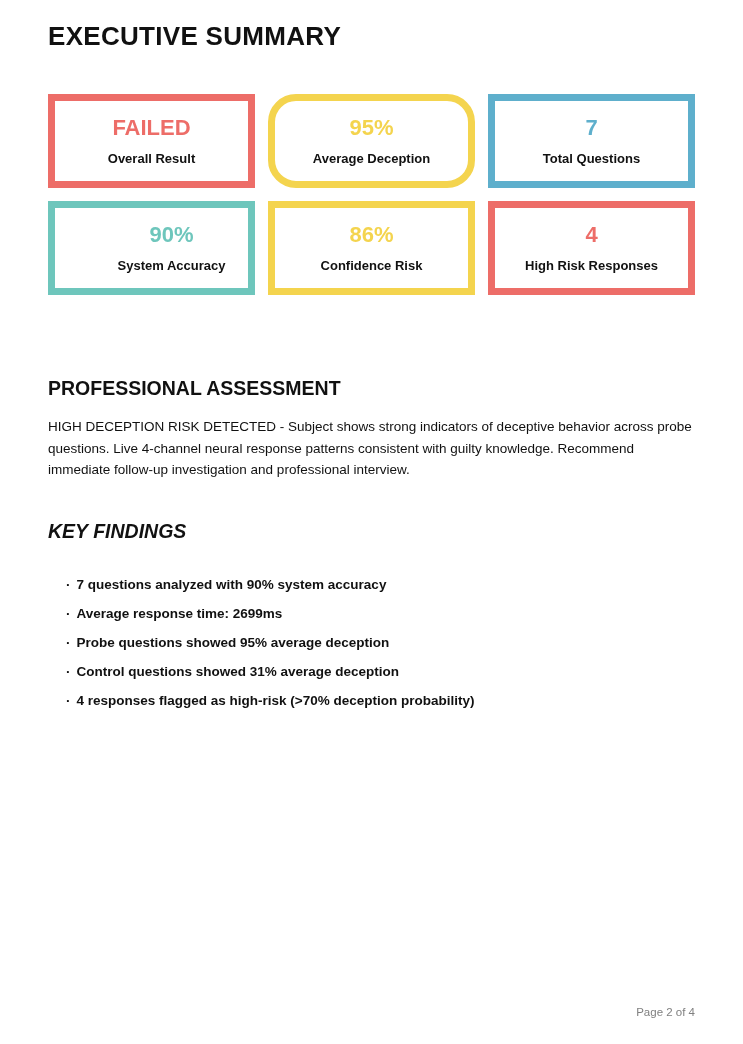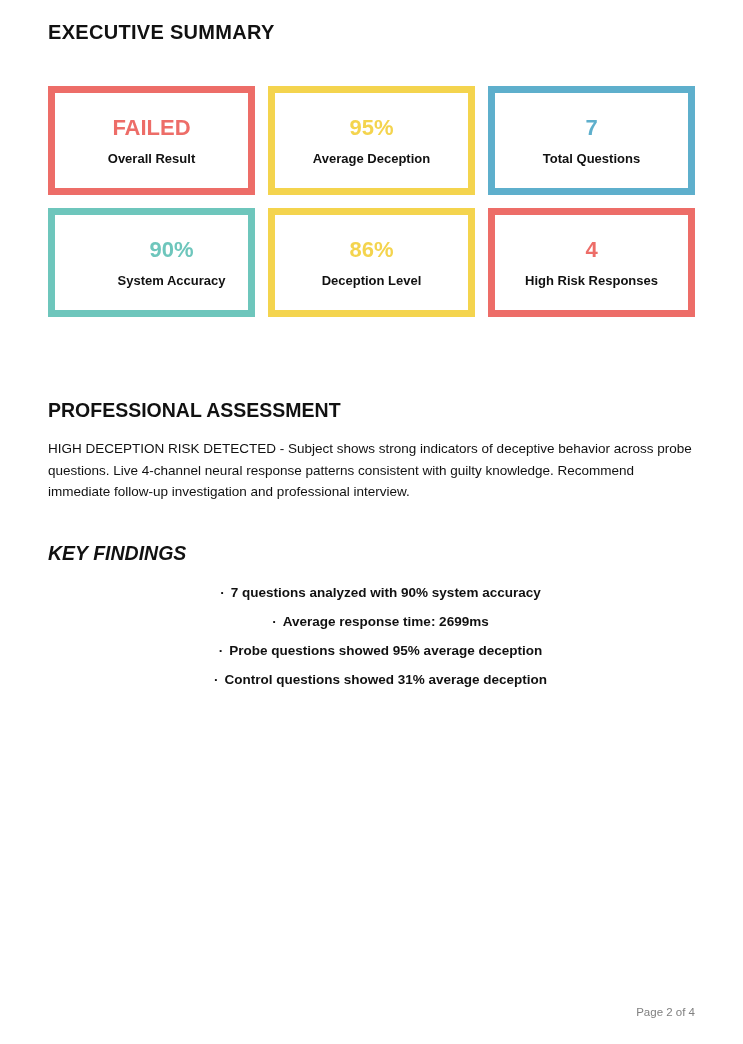--- a/index.html
+++ b/index.html
@@ -18,34 +18,34 @@
   .page {
     padding: 0 48px;
     box-sizing: border-box;
     width: 743px;
     height: 1044px;
     position: relative;
   }
   .doc-title {
     margin: 0;
     padding-top: 21px;
-    font-size: 20px;
+    font-size: 26px;
     font-weight: bold;
     letter-spacing: 0.3px;
     color: #111111;
   }
   .cards-grid {
     margin-top: 42px;
     display: grid;
     grid-template-columns: repeat(3, 1fr);
     gap: 13px;
   }
   .stat-card {
     box-sizing: border-box;
-    height: 109px;
+    height: 94px;
     border: 7px solid #4c1d95;
     background: #ffffff;
     display: flex;
     flex-direction: column;
     align-items: center;
     justify-content: center;
   }
   .stat-value {
     font-size: 22px;
     font-weight: bold;
@@ -68,23 +68,22 @@
   .pa-body {
     margin: 16px 0 0 0;
     font-size: 13.5px;
     line-height: 21.5px;
     color: #111111;
     max-width: 648px;
   }
   .kf-heading { margin-top: 39px; font-style: italic; }
   .kf-list {
     list-style: none;
-    margin: 21px 0 0 0;
+    margin: 35px 0 0 0;
     padding: 0 0 0 18px;
-    text-align: center;
   }
   .kf-item {
     font-size: 13.5px;
     font-weight: bold;
     color: #111111;
     margin-bottom: 15.5px;
     line-height: 1;
   }
   .kf-bullet {
     font-weight: bold;
@@ -106,53 +105,54 @@
 
   <h1 class="doc-title">EXECUTIVE SUMMARY</h1>
 
   <div class="cards-grid">
 
     <div class="stat-card" style="border-color: rgb(237, 109, 104);">
       <div class="stat-value" style="color: rgb(237, 109, 104);">FAILED</div>
       <div class="stat-label">Overall Result</div>
     </div>
 
-    <div class="stat-card" style="border-color: rgb(244, 212, 78);">
+    <div class="stat-card" style="border-color: rgb(244, 212, 78); border-radius: 28px;">
       <div class="stat-value" style="color: rgb(244, 212, 78);">95%</div>
       <div class="stat-label">Average Deception</div>
     </div>
 
     <div class="stat-card" style="border-color: rgb(94, 175, 204);">
       <div class="stat-value" style="color: rgb(94, 175, 204);">7</div>
       <div class="stat-label">Total Questions</div>
     </div>
 
     <div class="stat-card" style="border-color: rgb(110, 198, 188); padding-left: 40px;">
       <div class="stat-value" style="color: rgb(110, 198, 188);">90%</div>
       <div class="stat-label">System Accuracy</div>
     </div>
 
     <div class="stat-card" style="border-color: rgb(244, 212, 78);">
       <div class="stat-value" style="color: rgb(244, 212, 78);">86%</div>
-      <div class="stat-label">Deception Level</div>
+      <div class="stat-label">Confidence Risk</div>
     </div>
 
     <div class="stat-card" style="border-color: rgb(237, 109, 104);">
       <div class="stat-value" style="color: rgb(237, 109, 104);">4</div>
       <div class="stat-label">High Risk Responses</div>
     </div>
 
   </div>
 
   <h2 class="section-heading pa-heading">PROFESSIONAL ASSESSMENT</h2>
   <p class="pa-body">HIGH DECEPTION RISK DETECTED - Subject shows strong indicators of deceptive behavior across probe questions. Live 4-channel neural response patterns consistent with guilty knowledge. Recommend immediate follow-up investigation and professional interview.</p>
 
   <h2 class="section-heading kf-heading">KEY FINDINGS</h2>
   <ul class="kf-list">
     <li class="kf-item"><span class="kf-bullet">·</span><span>7 questions analyzed with 90% system accuracy</span></li>
     <li class="kf-item"><span class="kf-bullet">·</span><span>Average response time: 2699ms</span></li>
     <li class="kf-item"><span class="kf-bullet">·</span><span>Probe questions showed 95% average deception</span></li>
     <li class="kf-item"><span class="kf-bullet">·</span><span>Control questions showed 31% average deception</span></li>
+    <li class="kf-item"><span class="kf-bullet">·</span><span>4 responses flagged as high-risk (&gt;70% deception probability)</span></li>
   </ul>
 
   <div class="page-footer">Page 2 of 4</div>
 
 </div>
 
 </body></html>

